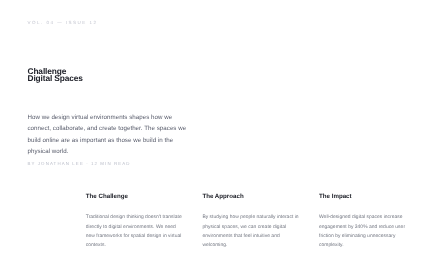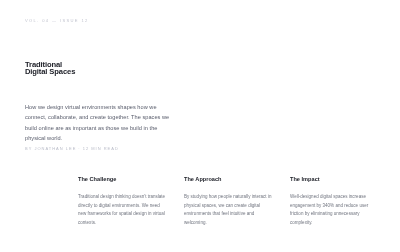--- a/index.html
+++ b/index.html
@@ -112,21 +112,21 @@
   }
 </style>
 </head>
 <body>
 
 <div class="page">
 
   <div class="eyebrow">VOL. 04 — ISSUE 12</div>
 
   <h1 class="headline">
-    <span class="ln">Traditional</span>
+    <span class="ln">Challenge</span>
     <span class="ln">Digital Spaces</span>
   </h1>
 
   <p class="lede">How we design virtual environments shapes how we connect, collaborate, and create together. The spaces we build online are as important as those we build in the physical world.</p>
 
   <div class="byline">
     <span>BY JONATHAN LEE</span><span class="sep">·</span><span>12 MIN READ</span>
   </div>
 
   <div class="columns">

